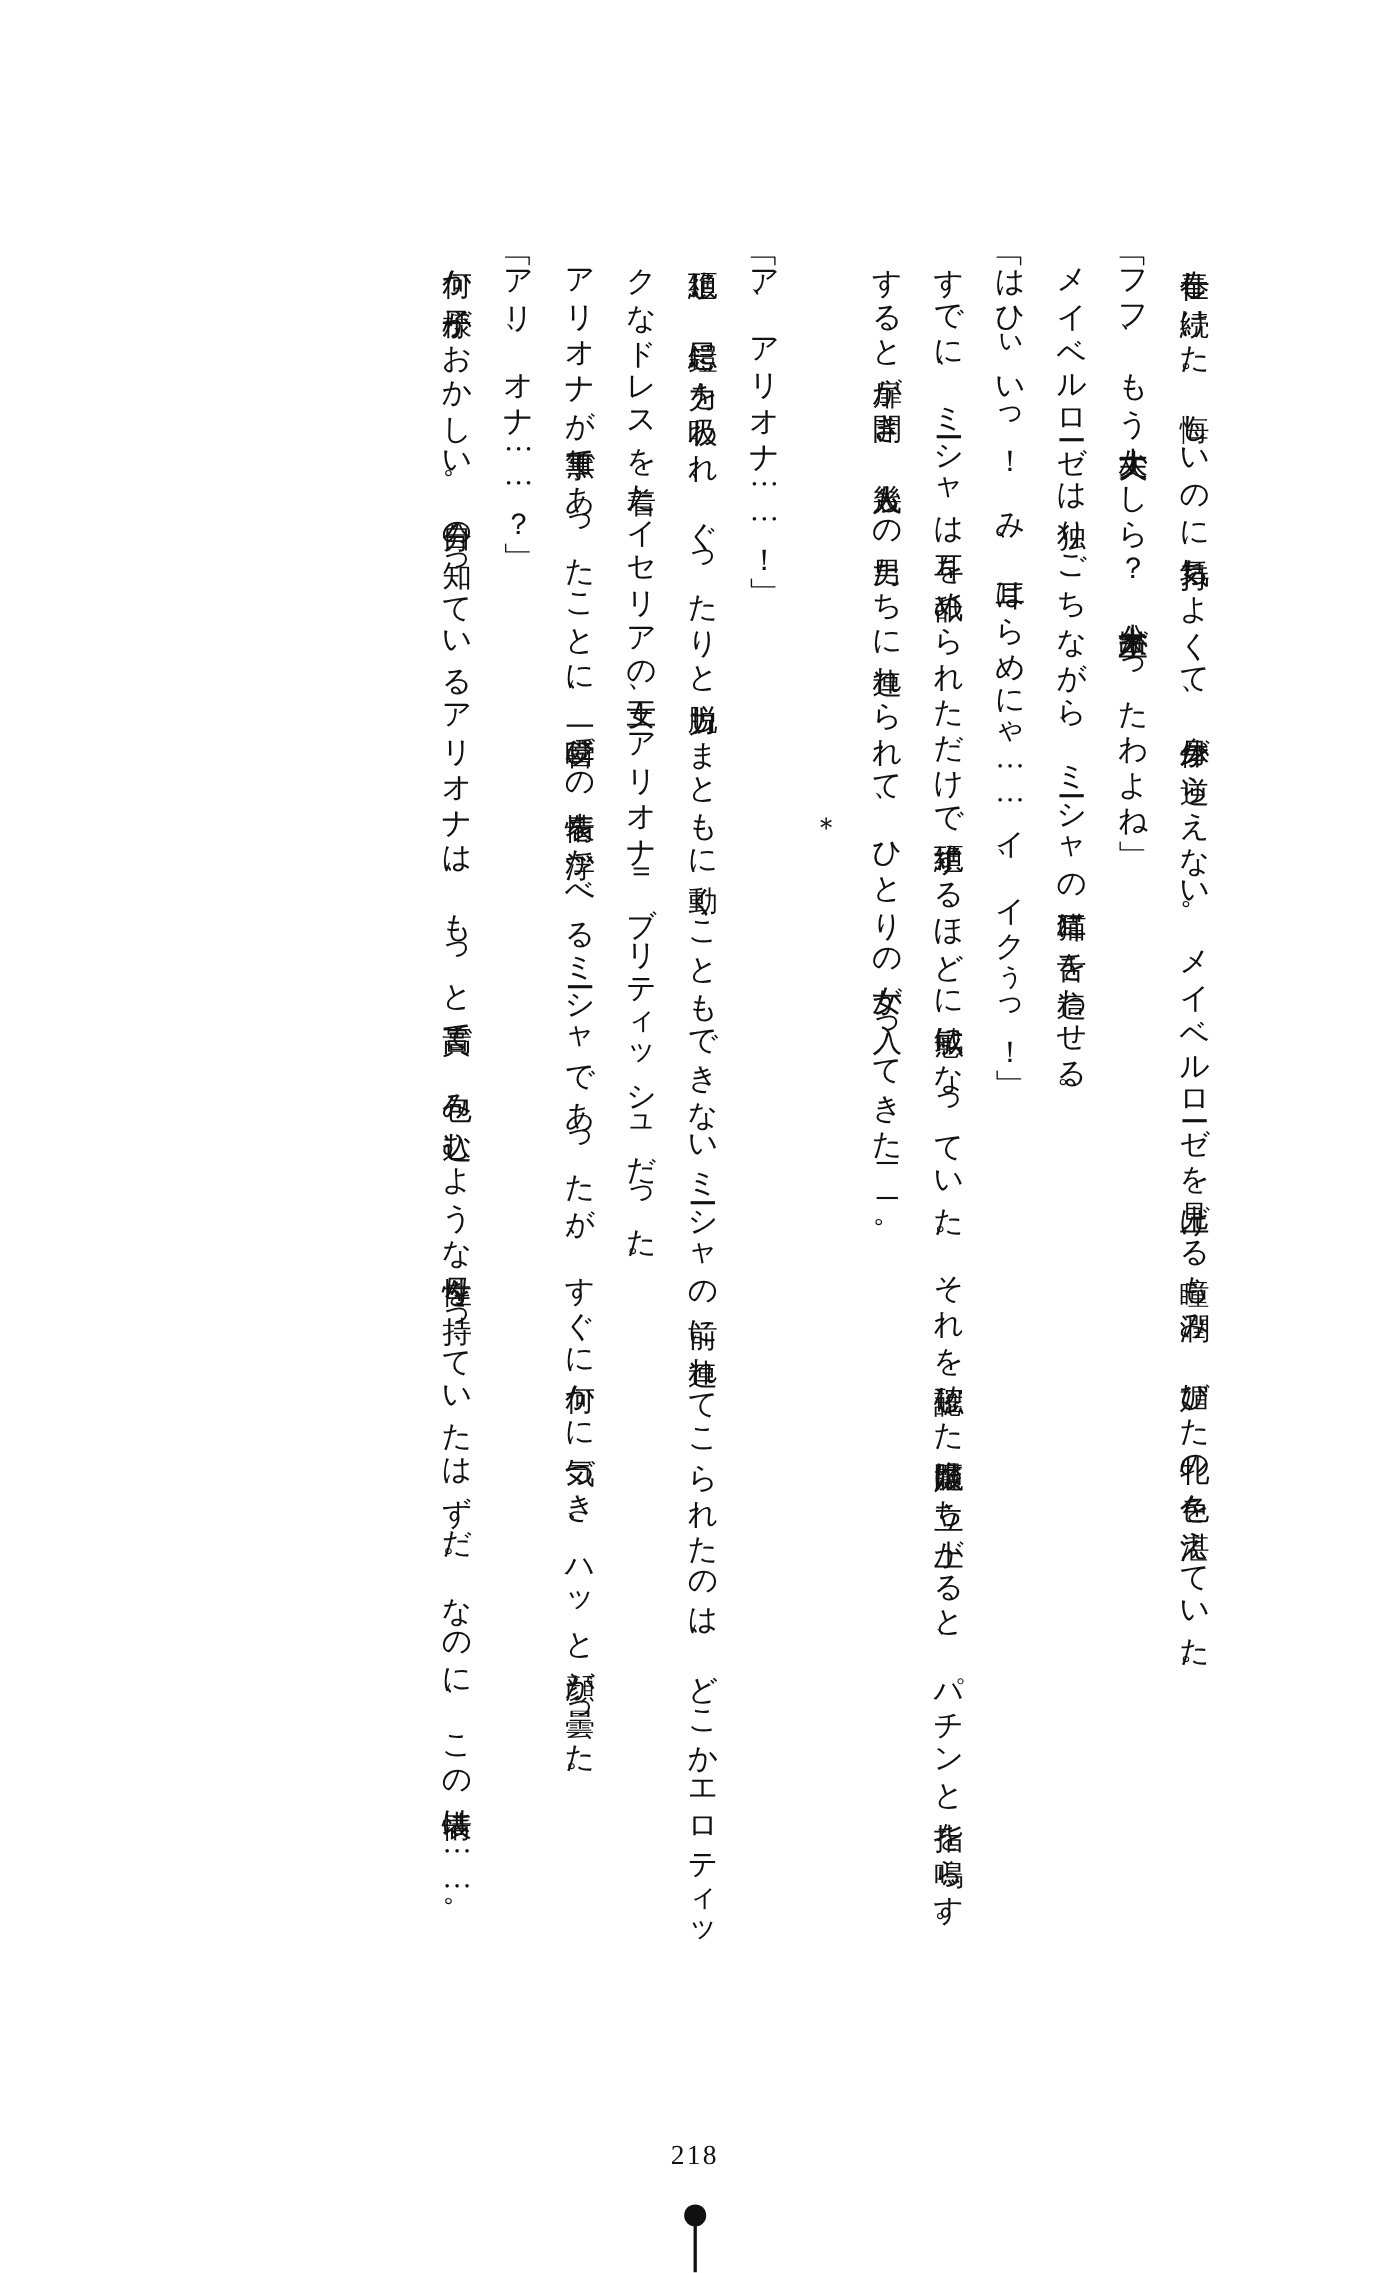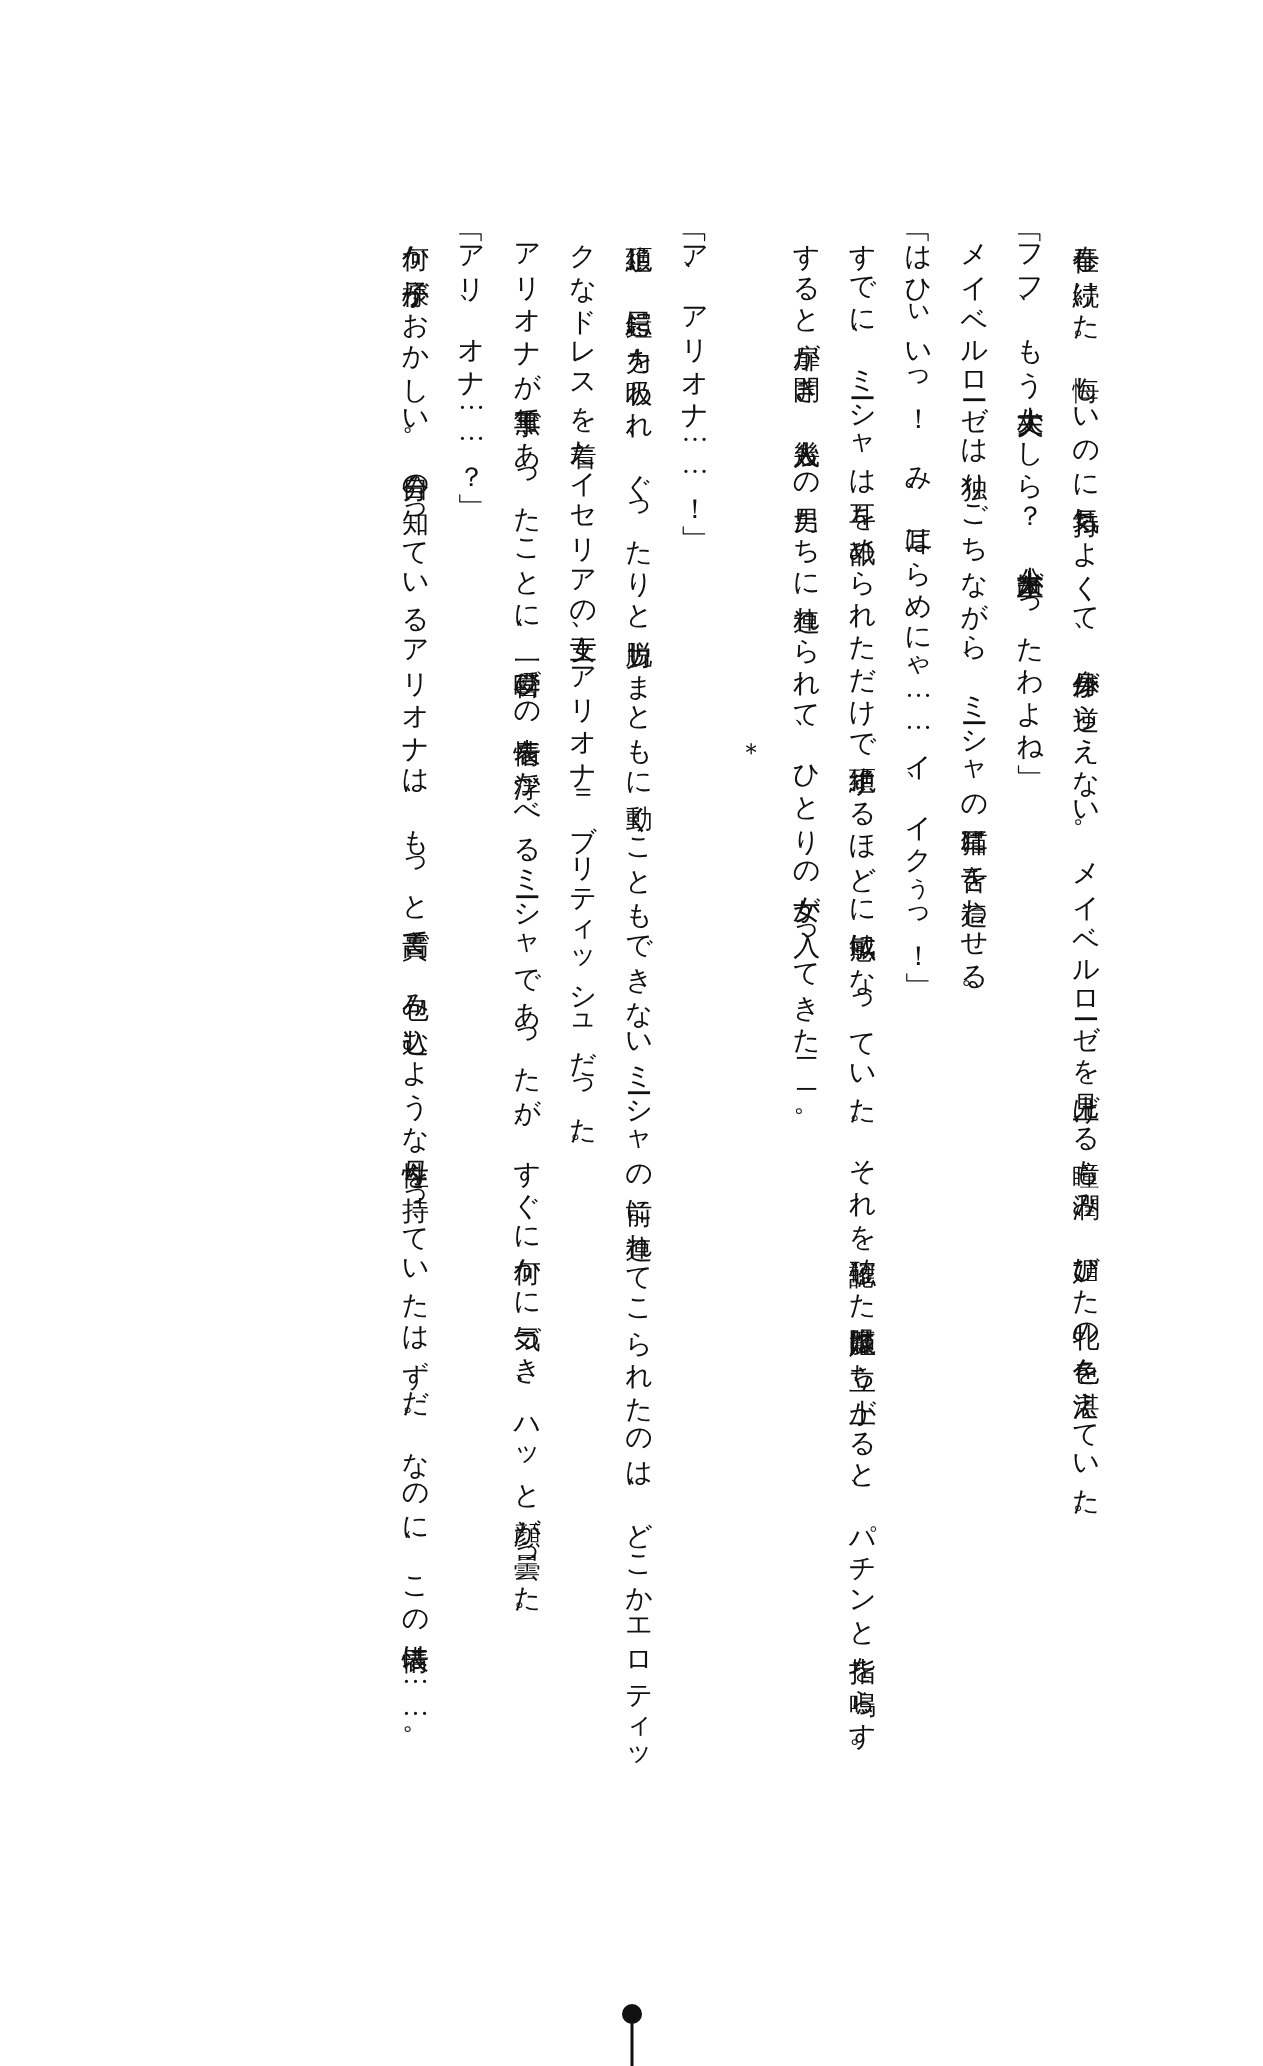--- a/index.html
+++ b/index.html
@@ -99,19 +99,20 @@
     <p>「はひぃいっ！　み、耳はらめにゃ……イ、イクぅっ！」</p>
     <p>すでに、ミーシャは耳を舐められただけで絶頂するほどに敏感になっていた。それを確認した魔眼姫は立ち上がると、パチンと指を鳴らす。すると扉が開き、幾人もの男たちに連れられて、ひとりの女が入ってきた──。</p>
     <p class="sep"><span>＊</span></p>
     <p>「ア、アリオナ……！」</p>
     <p>絶頂し、忌鎧に力を吸われ、ぐったりと脱力しまともに動くこともできないミーシャの前に連れてこられたのは、どこかエロティックなドレスを着たイセリアの女王、アリオナ＝ブリティッシュだった。</p>
     <p>アリオナが無事であったことに、一瞬喜びの表情を浮かべるミーシャであったが、すぐに何かに気づき、ハッと顔が曇った。</p>
     <p>「アリ、オナ……？」</p>
     <p>何か様子がおかしい。自分の知っているアリオナは、もっと高貴で、包み込むような母性を持っていたはずだ。なのに、この表情は……。</p>
   </div>
 
+  <div class="page-number">218</div>
 
   <div class="footer-mark">
     <div class="dot"></div>
     <div class="stem"></div>
   </div>
 
 </div>
 
 </body></html>

